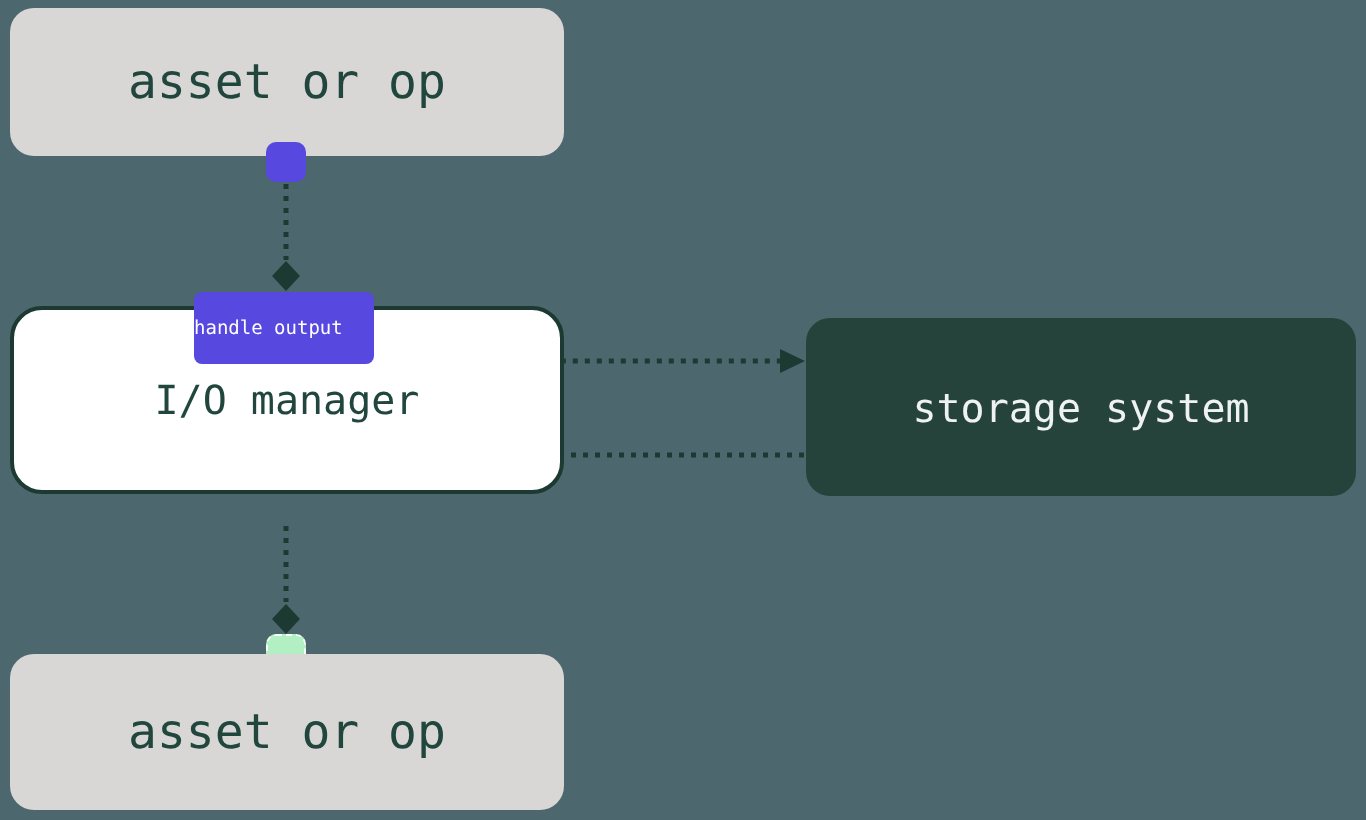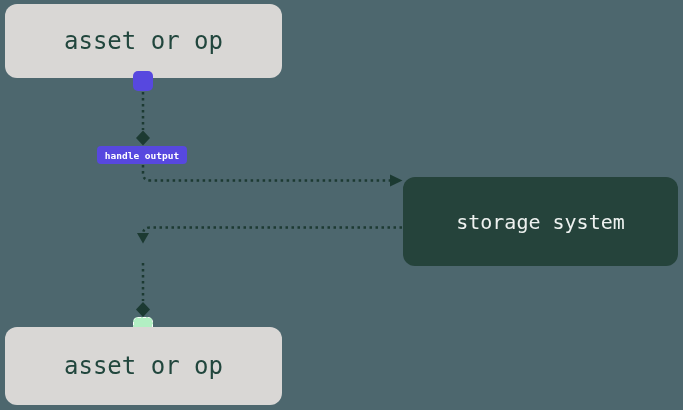--- a/index.html
+++ b/index.html
@@ -48,21 +48,20 @@
   }
   .node-storage {
     left: 403px;
     top: 159px;
     width: 275px;
     height: 89px;
     background: var(--node-dark, #25433b);
     border-radius: 12px;
     color: var(--text-light, #eef2f0);
     font-size: 20px;
-    margin-top: 18px;
   }
   .connectors {
     position: absolute;
     left: 0;
     top: 0;
     width: 683px;
     height: 410px;
     pointer-events: none;
   }
   .port {
@@ -80,27 +79,26 @@
   .port-input {
     left: 133px;
     top: 317px;
     background: var(--mint-port, #b2efc3);
     border: 1.5px dashed rgba(255, 255, 255, 0.9);
   }
   .pill {
     position: absolute;
     left: 97px;
     width: 90px;
-    height: 18px;
+    height: 36px;
     display: flex;
     align-items: center;
-    justify-content: center;
     border-radius: 4px;
     font-size: 9.5px;
-    font-weight: bold;
+    font-weight: normal;
     white-space: nowrap;
   }
   .pill-purple {
     top: 146px;
     background: var(--purple, #5748df);
     color: var(--white, #ffffff);
   }
   .pill-mint {
     top: 244px;
     background: var(--mint, #a5f2b4);
@@ -126,20 +124,23 @@
 
     <path d="M402 227.5 H150.5 Q143 227.5 143 234" fill="none" stroke="#1c3a32" stroke-width="2.5" stroke-dasharray="2.5 3.5"></path>
     <polygon points="137,233 149,233 143,243.5" fill="#1c3a32"></polygon>
 
     <path d="M143 263 V301" fill="none" stroke="#1c3a32" stroke-width="2.5" stroke-dasharray="2.5 3.5"></path>
     <polygon points="143,302 150,309.5 143,317 136,309.5" fill="#1c3a32"></polygon>
   </svg>
 
   <div class="port port-output"></div>
 
+  <div class="node node-io">
+    <span>I/O manager</span>
+  </div>
 
   <div class="pill pill-purple">
     <span>handle output</span>
   </div>
 
 
   <div class="node node-storage">
     <span>storage system</span>
   </div>
 

